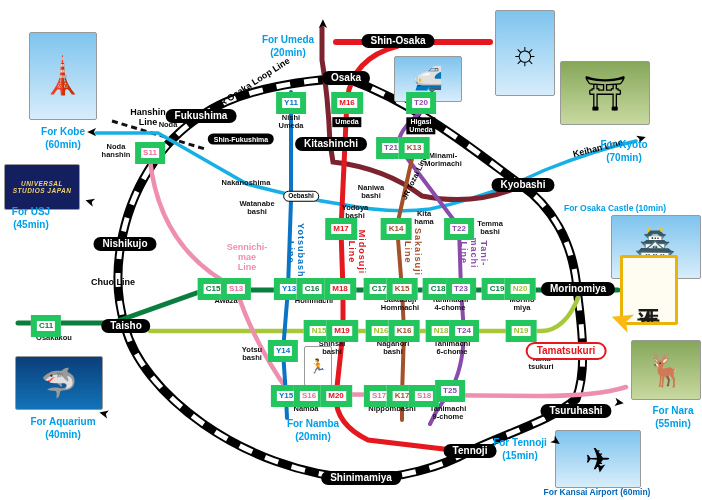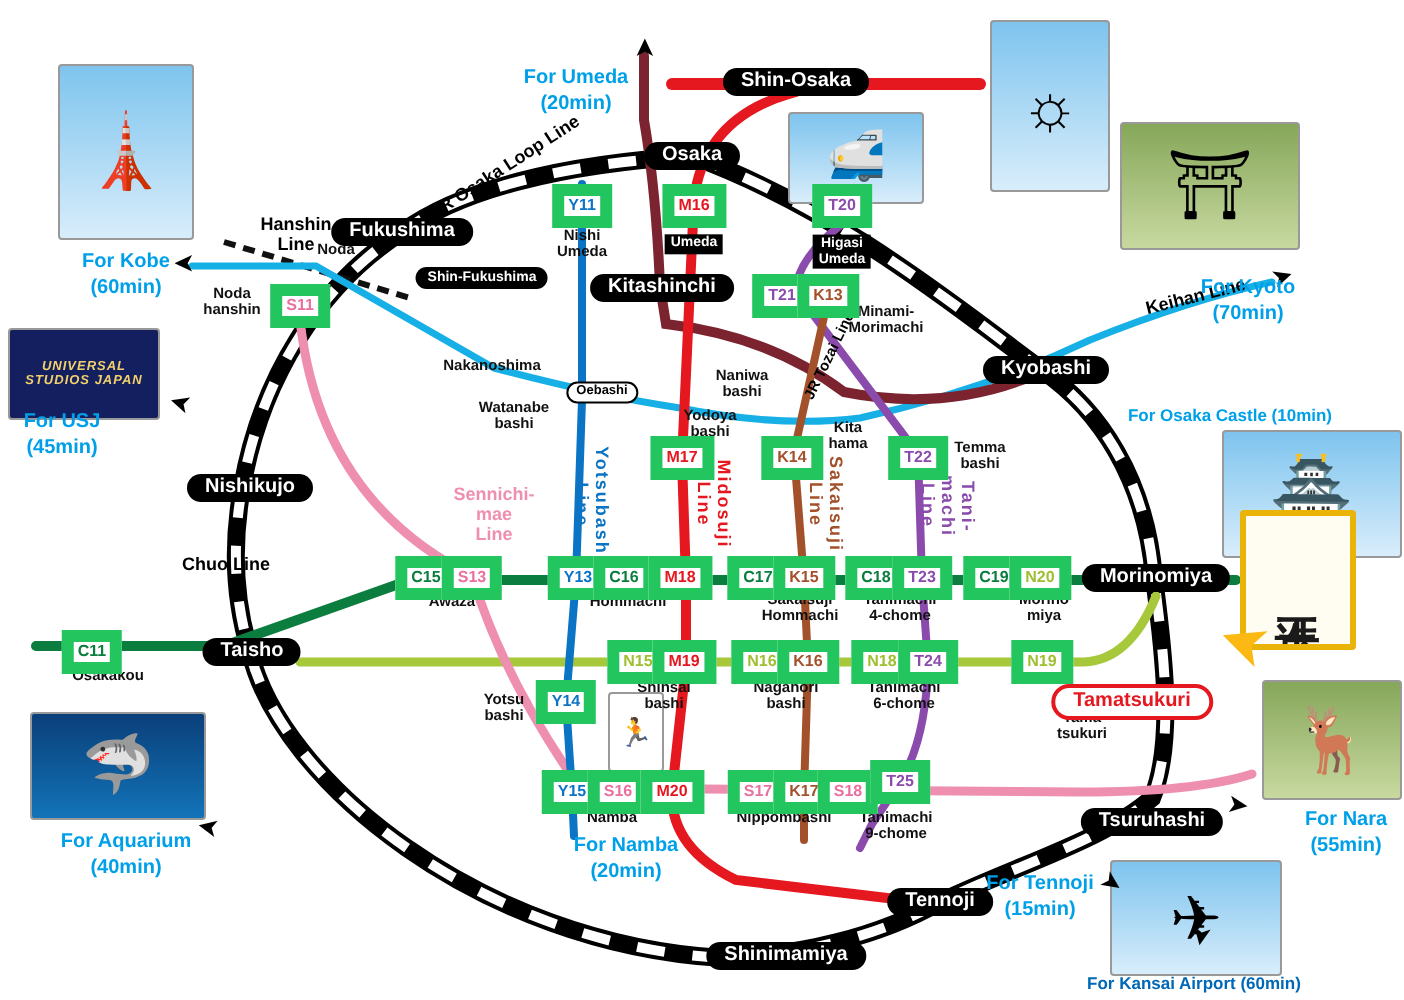--- a/index.html
+++ b/index.html
@@ -55,21 +55,21 @@
     <div class="abs station" style="left: 201px; top: 116px;">Fukushima</div>
     <div class="abs station sm" style="left: 241px; top: 139px;">Shin-Fukushima</div>
     <div class="abs station" style="left: 331px; top: 144px;">Kitashinchi</div>
     <div class="abs station" style="left: 523px; top: 185px;">Kyobashi</div>
     <div class="abs station" style="left: 125px; top: 244px;">Nishikujo</div>
     <div class="abs station" style="left: 578px; top: 289px;">Morinomiya</div>
     <div class="abs station" style="left: 126px; top: 326px;">Taisho</div>
     <div class="abs station highlight" style="left: 566px; top: 339px; margin-top: 12px;">Tamatsukuri</div>
     <div class="abs station" style="left: 576px; top: 399px; margin-top: 12px;">Tsuruhashi</div>
     <div class="abs station" style="left: 470px; top: 451px;">Tennoji</div>
-    <div class="abs station" style="left: 361px; top: 478px; margin-left: 32px;">Shinimamiya</div>
+    <div class="abs station" style="left: 361px; top: 478px;">Shinimamiya</div>
     <div class="abs station mini" style="left: 301px; top: 196px;">Oebashi</div>
     <div class="abs code" style="color: rgb(11, 116, 196); left: 291px; top: 103px;">Y11</div>
     <div class="abs code" style="color: rgb(229, 23, 31); left: 347px; top: 103px;">M16</div>
     <div class="abs code" style="color: rgb(138, 75, 173); left: 421px; top: 103px;">T20</div>
     <div class="abs code" style="color: rgb(233, 112, 159); left: 150px; top: 153px;">S11</div>
     <div class="abs code" style="color: rgb(138, 75, 173); left: 391px; top: 148px;">T21</div>
     <div class="abs code" style="color: rgb(163, 81, 43); left: 414px; top: 148px;">K13</div>
     <div class="abs code" style="color: rgb(229, 23, 31); left: 341px; top: 229px;">M17</div>
     <div class="abs code" style="color: rgb(163, 81, 43); left: 396px; top: 229px;">K14</div>
     <div class="abs code" style="color: rgb(138, 75, 173); left: 459px; top: 229px;">T22</div>

